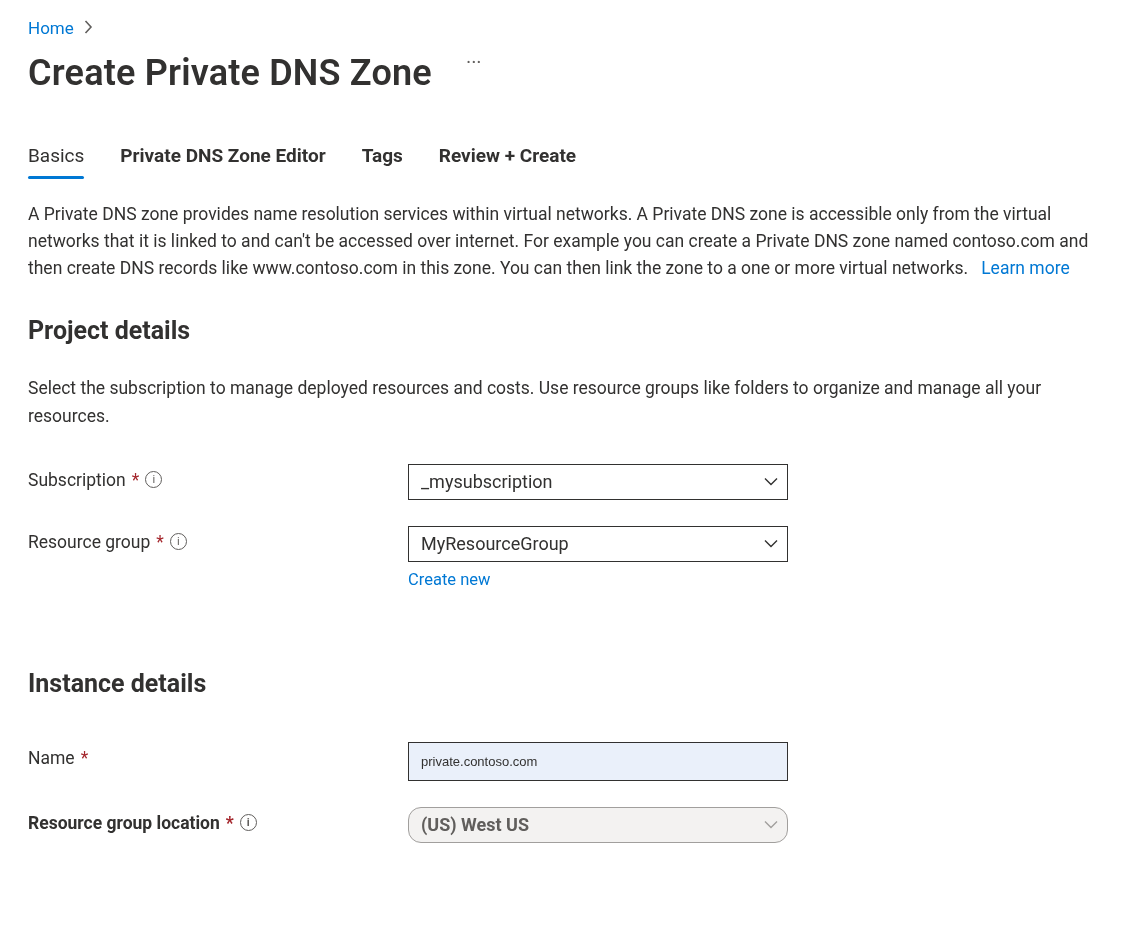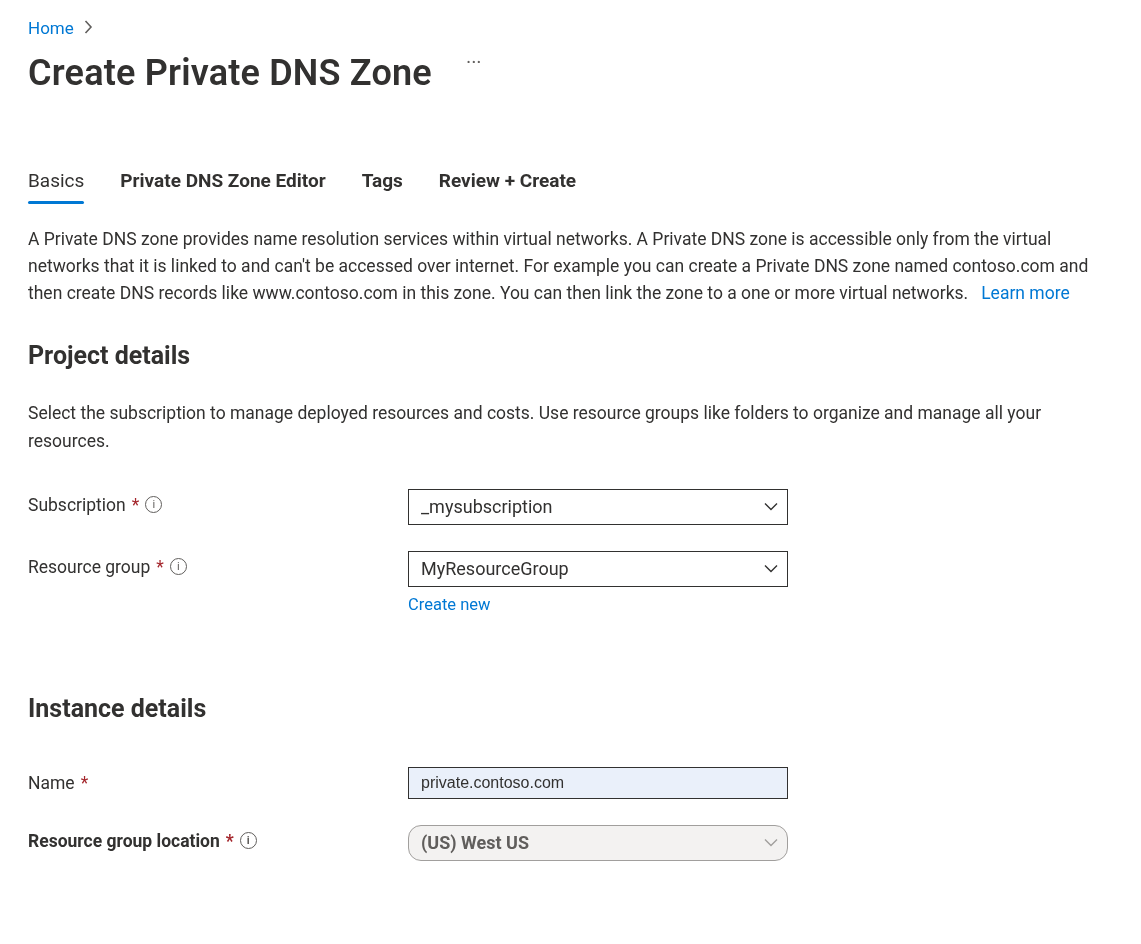--- a/index.html
+++ b/index.html
@@ -27,21 +27,21 @@
       margin-bottom: 14px;
     }
     .breadcrumb .chev {
       color: #605e5c;
     }
     
     .page-title-row {
       display: flex;
       align-items: flex-start;
       gap: 28px;
-      margin-bottom: 69px;
+      margin-bottom: 44px;
     }
     h1.page-title {
       font-size: 36px;
       font-weight: 600;
       letter-spacing: 0.2px;
     }
     .ellipsis-btn {
       font-size: 20px;
       color: #605e5c;
       cursor: pointer;
@@ -168,24 +168,24 @@
     }
     .select-chevron svg {
       display: block;
     }
     .select-chevron.disabled svg path {
       stroke: #a19f9d;
     }
     
     .text-input {
       width: 100%;
-      height: 32px;
+      height: 39px;
       border: 1.3px solid #323130;
       padding: 0 12px;
-      font-size: 16px;
+      font-size: 13px;
       background: #eaf0fa;
       color: #323130;
     }
     
     .below-link {
       margin-top: 8px;
       font-size: 16.5px;
     }
     
     .spacer-lg {

